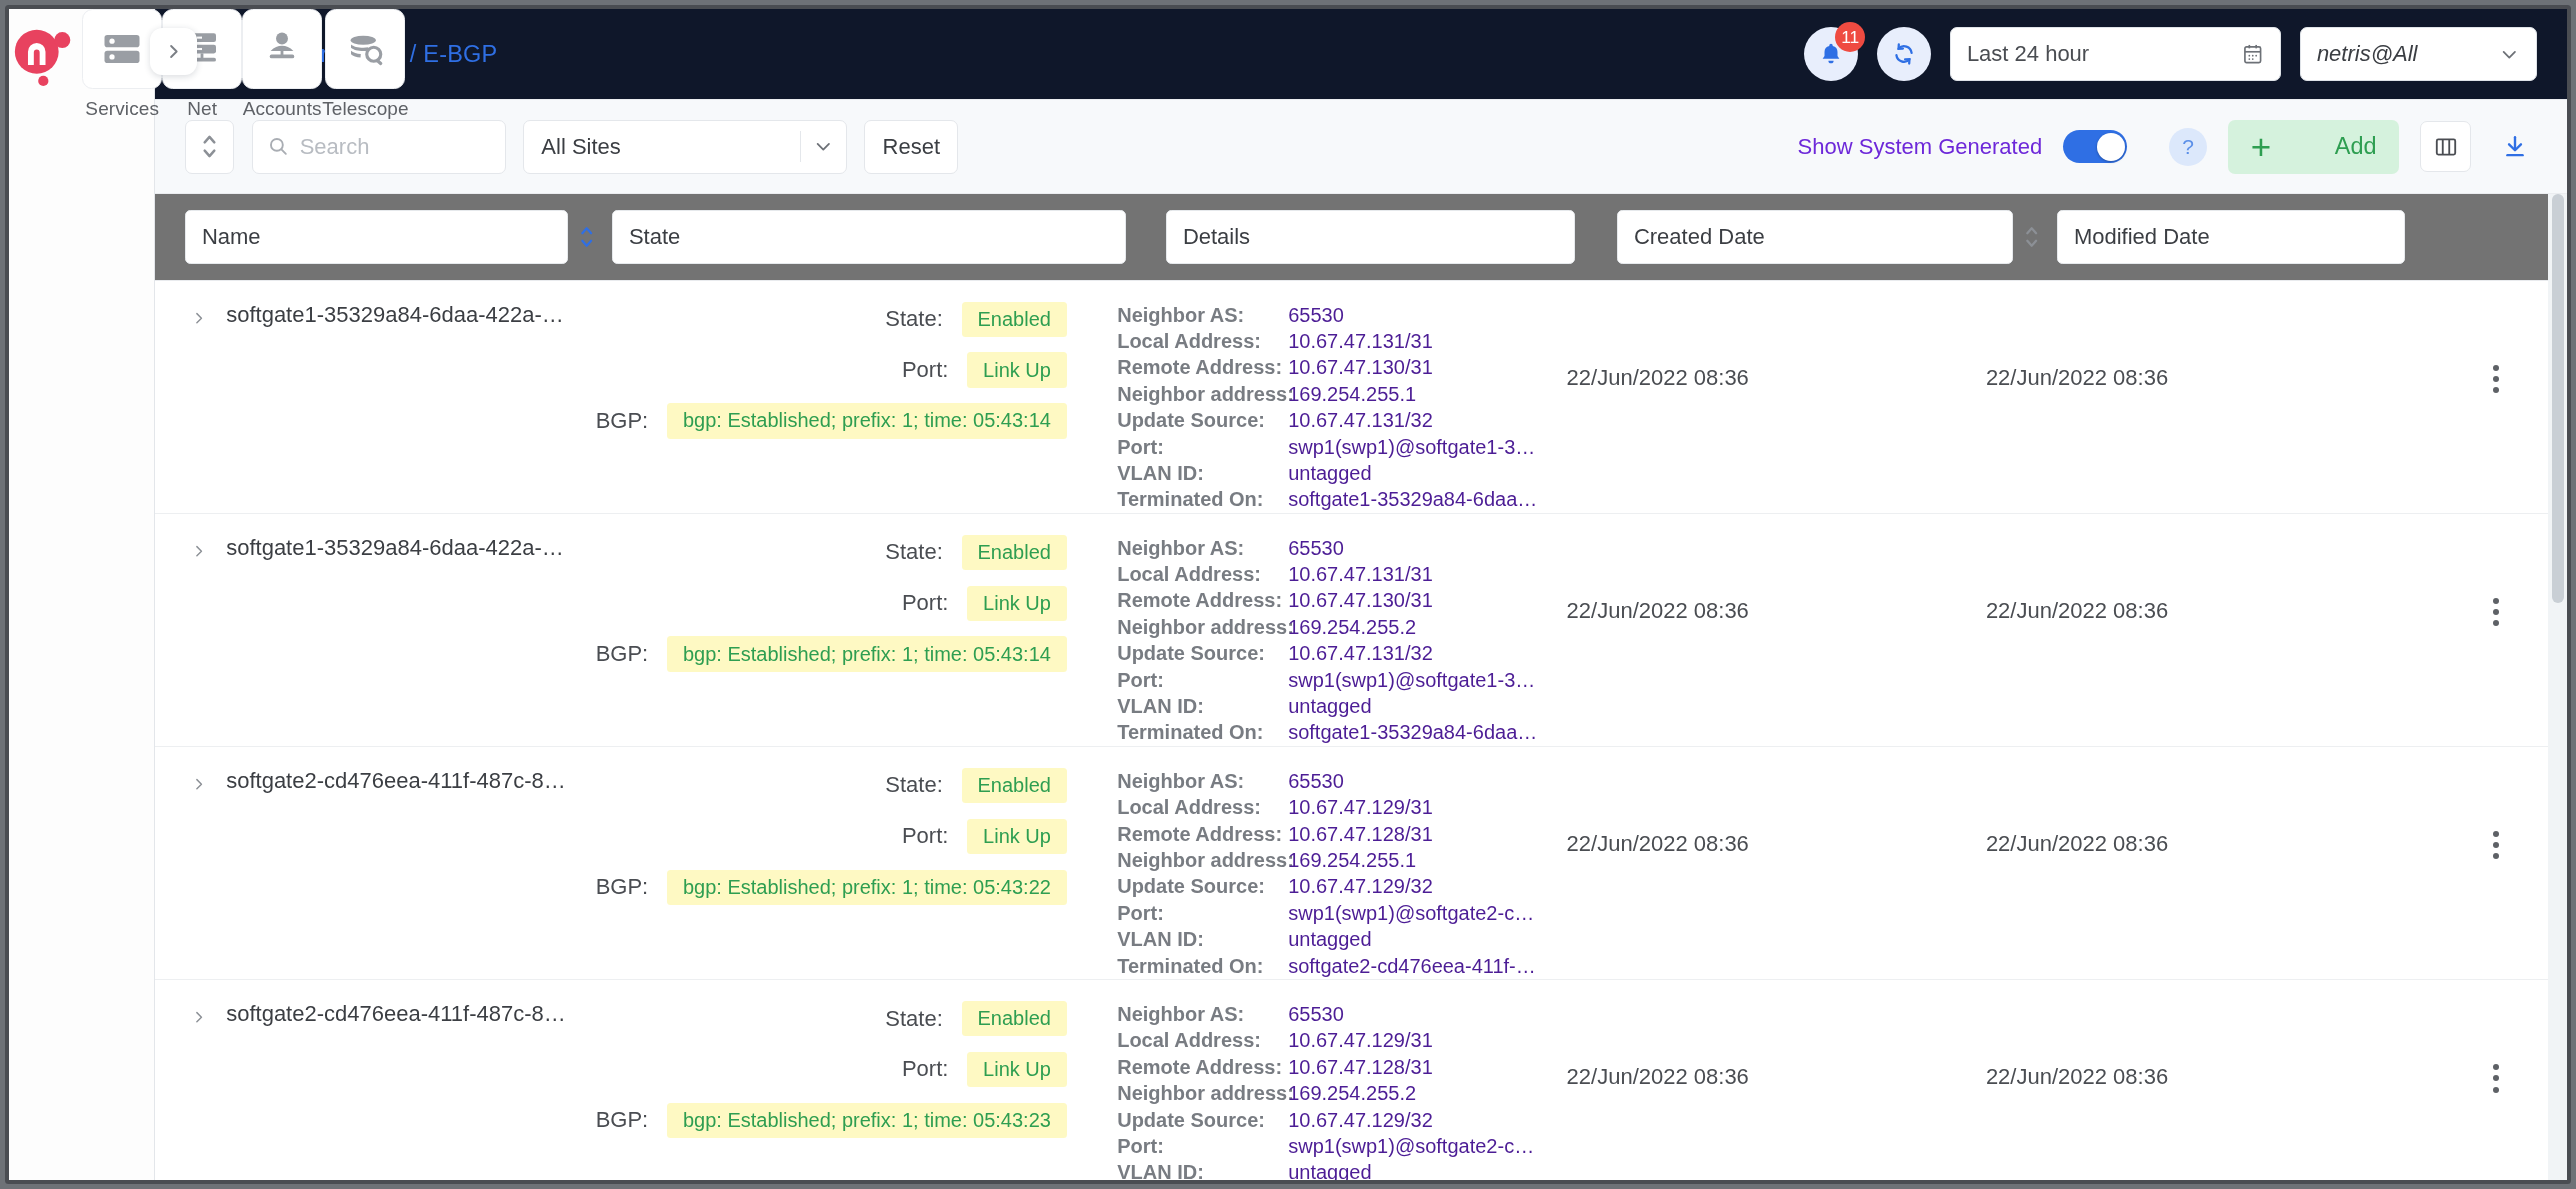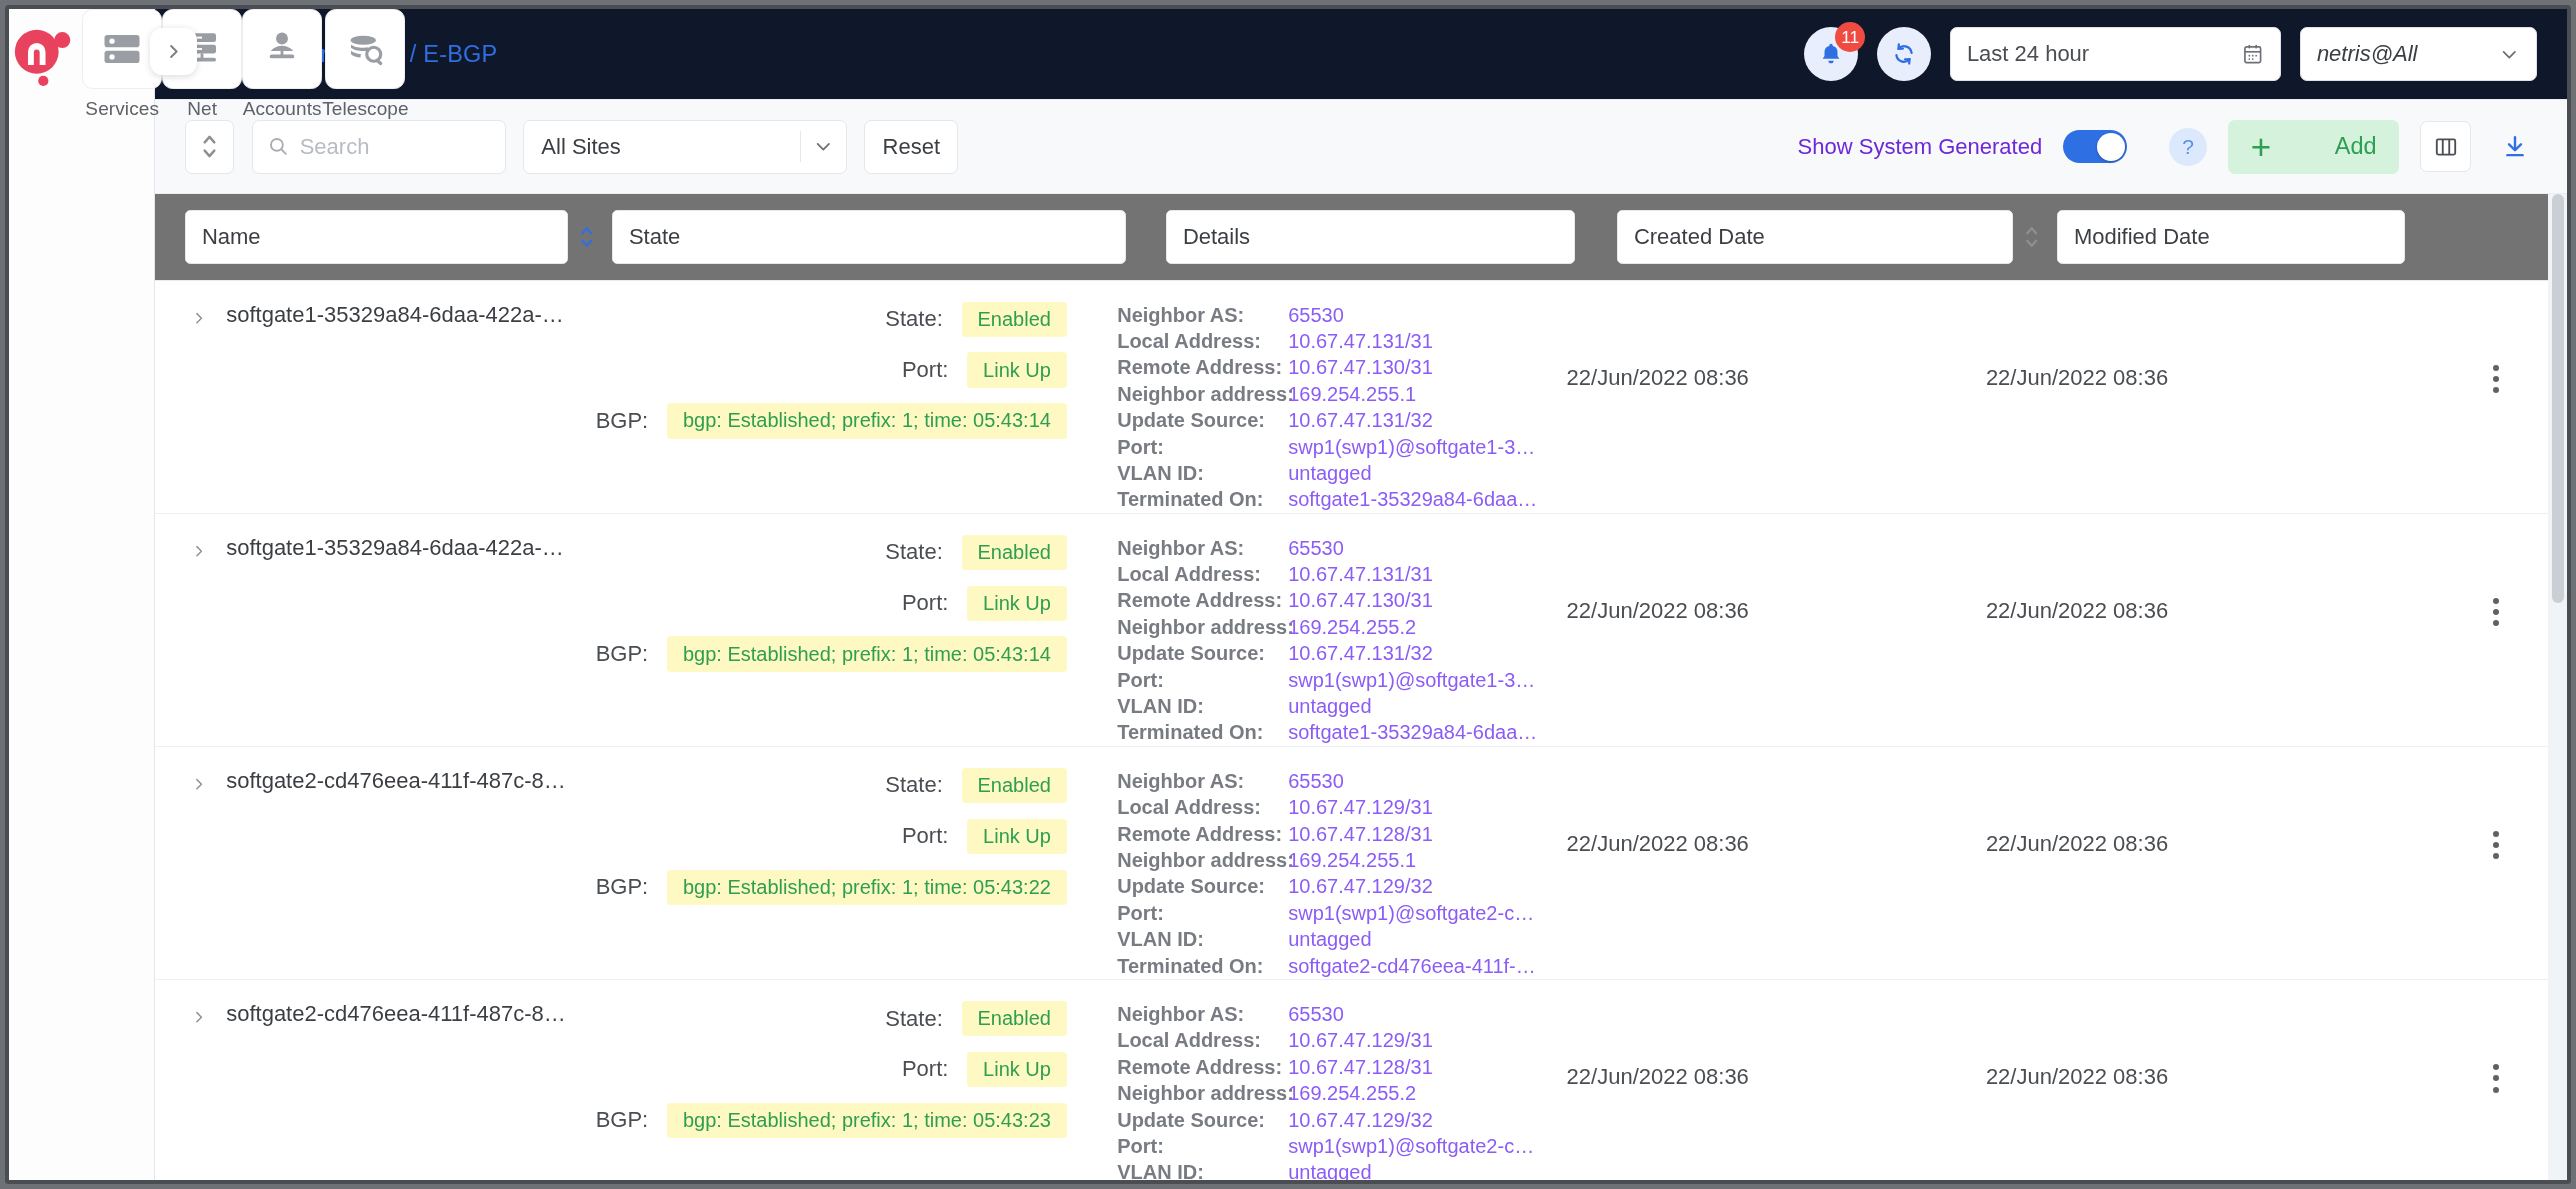--- a/index.html
+++ b/index.html
@@ -430,21 +430,21 @@
     line-height: 1.32;
     white-space: nowrap;
   }
   .detail-key {
     color: #787c82;
     font-weight: bold;
     width: 171px;
     flex: 0 0 auto;
   }
   .detail-val {
-    color: #8b5cf6;
+    color: #4c1d95;
     overflow: hidden;
     text-overflow: ellipsis;
     max-width: 270px;
   }
 
   .cell-created {
     width: 435px; flex: 0 0 auto;
     padding-top: 84px; padding-left: 24.4px;
     font-size: 22px; color: #4a4d52;
   }

